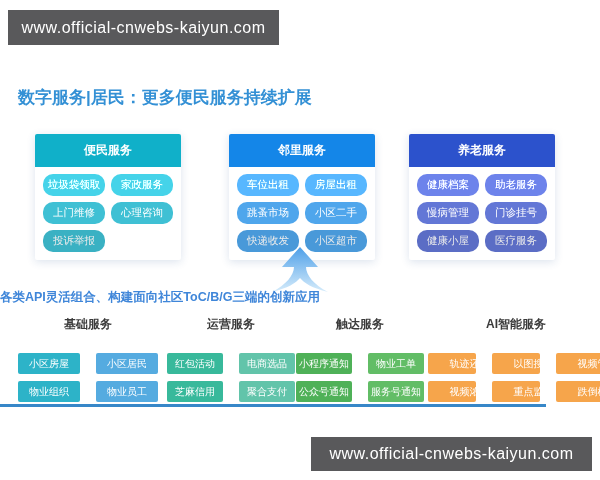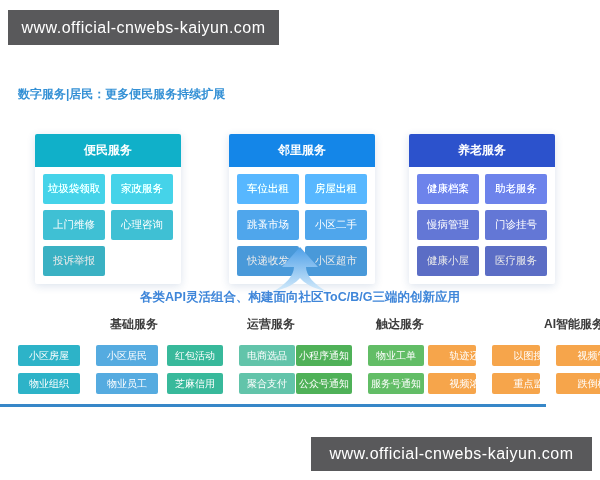--- a/index.html
+++ b/index.html
@@ -10,53 +10,53 @@
   
   .banner{
     position:absolute;background:#59595b;color:#ffffff;
     display:flex;align-items:center;justify-content:center;
     font-size:16px;letter-spacing:.5px;white-space:nowrap;
   }
   .banner-top{left:8px;top:10px;width:271px;height:35px;}
   .banner-bottom{left:311px;top:437px;width:281px;height:34px;}
   
   .page-title{
-    position:absolute;left:18px;top:86px;font-size:12px;font-weight:bold;color:#3390d5;
+    position:absolute;left:18px;top:86px;font-size:17px;font-weight:bold;color:#3390d5;
   }
   
   .panel{
     position:absolute;top:134px;width:146px;background:#ffffff;
     box-shadow:0 2px 8px rgba(40,80,140,.16);border-radius:2px;
   }
   .panel-header{
     height:33px;display:flex;align-items:center;justify-content:center;
     color:#fff;font-size:12px;font-weight:bold;border-radius:2px 2px 0 0;
   }
   .panel-body{
     display:grid;grid-template-columns:repeat(2,62px);gap:6px;
     justify-content:center;padding:7px 0 8px 0;
   }
   .panel-item{
-    height:30px;display:flex;align-items:center;justify-content:center;
-    color:#fff;font-size:10.5px;border-radius:2px;white-space:nowrap;
+    height:22px;display:flex;align-items:center;justify-content:center;
+    color:#fff;font-size:10.5px;border-radius:10px;white-space:nowrap;
   }
   .panel-item:nth-child(-n+2){filter:brightness(1.10);}
   .panel-item:nth-child(n+5){filter:brightness(0.92);}
   .panel-0{left:35px;}  .panel-0 .panel-header{background:#10b0c9;} .panel-0 .panel-item{background:#3fc0d4;}
   .panel-1{left:229px;} .panel-1 .panel-header{background:#1486e8;} .panel-1 .panel-item{background:#4fa6ec;}
   .panel-2{left:409px;} .panel-2 .panel-header{background:#2c52cc;} .panel-2 .panel-item{background:#6377d6;}
   
   .arrow{position:absolute;left:272px;top:247px;}
   .caption{
-    position:absolute;left:0;top:289px;width:600px;text-align:center;
+    position:absolute;left:0;top:289px;width:600px;
     font-size:12.5px;font-weight:bold;color:#3f86d9;
   }
   
   .group{position:absolute;top:316px;}
-  .g-title{font-size:12px;font-weight:bold;color:#3a3a3a;text-align:right;margin-bottom:12px;white-space:nowrap;}
+  .g-title{font-size:12px;font-weight:bold;color:#3a3a3a;text-align:center;margin-bottom:20px;white-space:nowrap;}
   .g-grid{display:grid;gap:7px 16px;}
   .g-item{
     height:21px;display:flex;align-items:center;justify-content:center;
     color:#fff;font-size:10px;border-radius:2px;white-space:nowrap;
   }
   .group-0{left:18px;}  .group-0 .g-grid{grid-template-columns:repeat(2,62px);}
   .group-0 .g-item{background:#2db3c8;} .group-0 .g-item:nth-child(even){background:#55abe0;}
   .group-1{left:167px;} .group-1 .g-grid{grid-template-columns:repeat(2,56px);}
   .group-1 .g-item{background:#38b99b;} .group-1 .g-item:nth-child(even){background:#62c4aa;}
   .group-2{left:296px;} .group-2 .g-grid{grid-template-columns:repeat(2,56px);}

